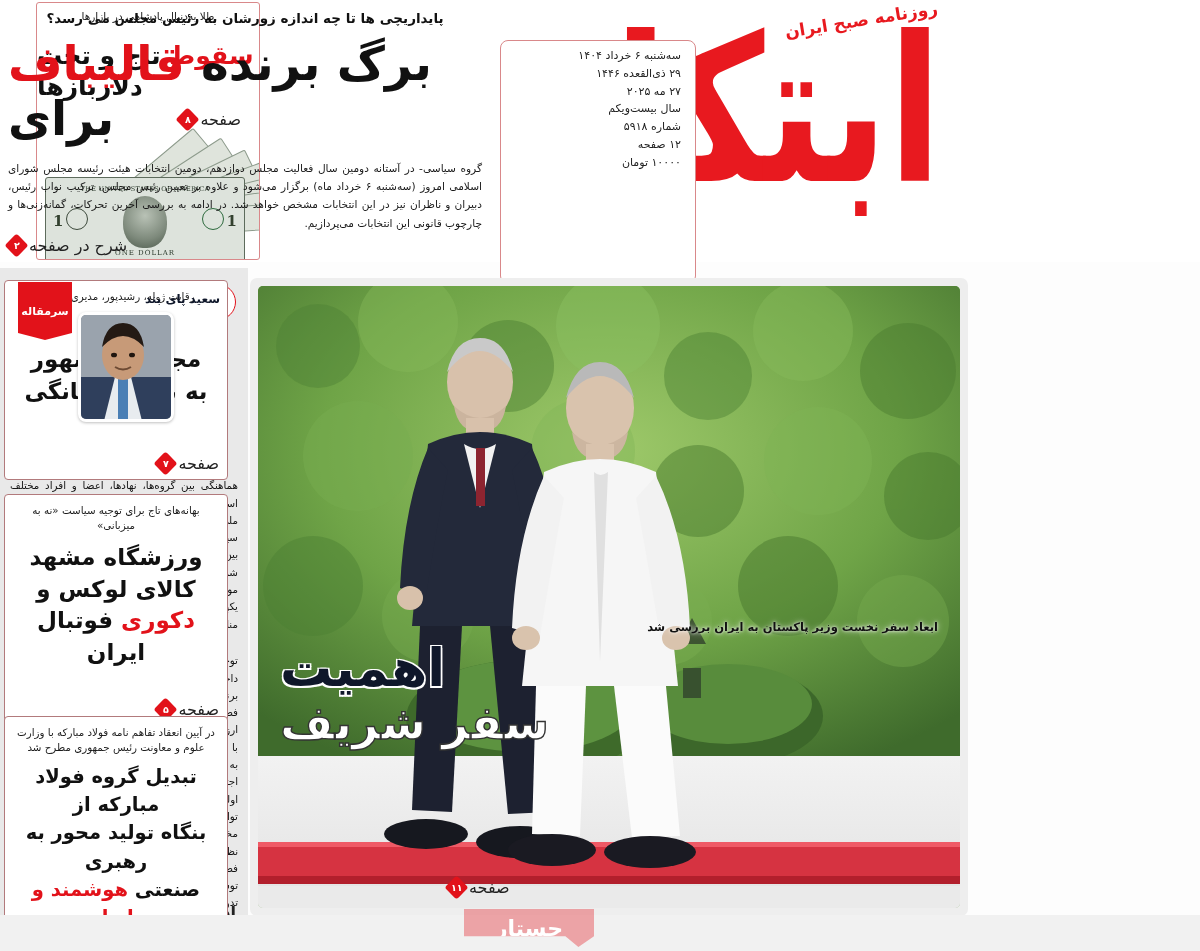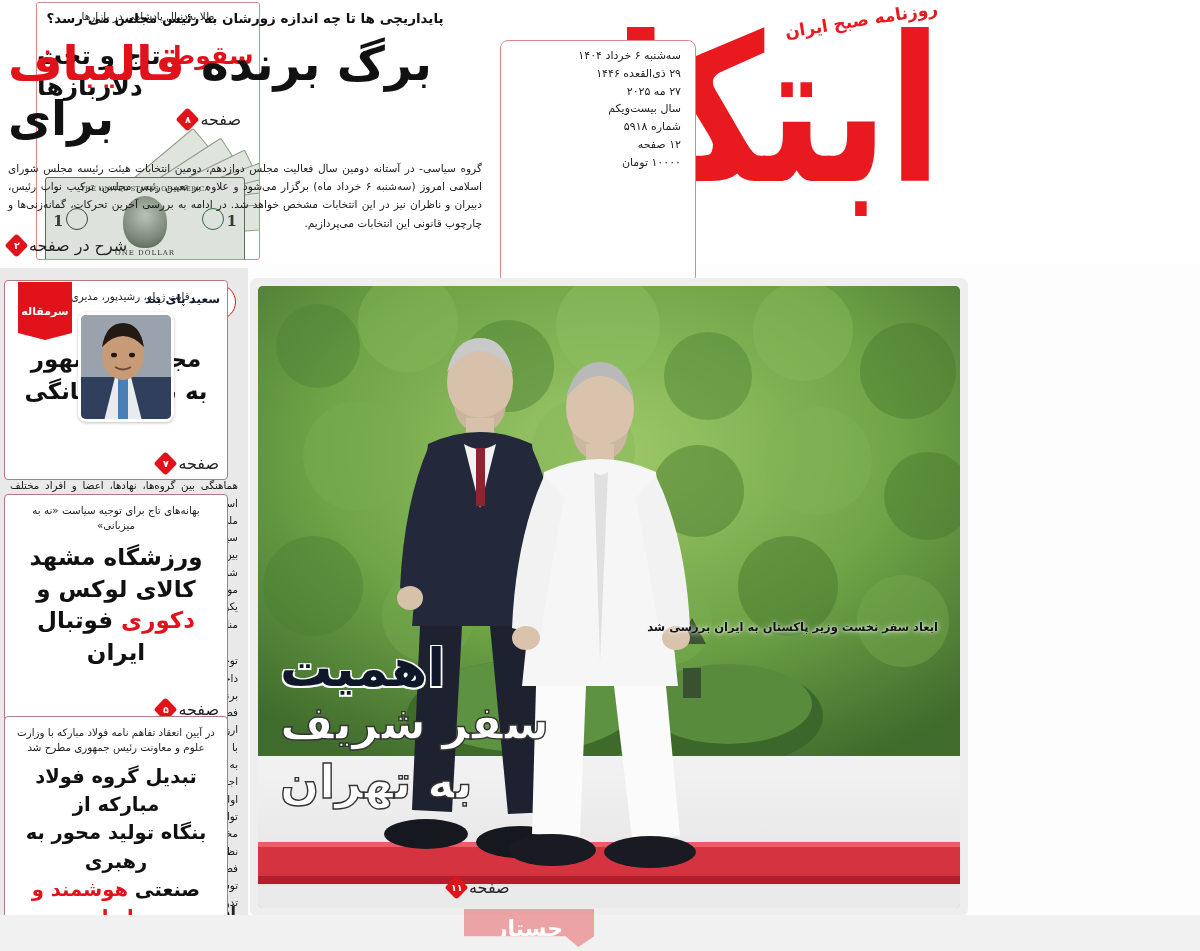--- a/index.html
+++ b/index.html
@@ -655,21 +655,20 @@
           <path d="M356 400 l52 0 l14 150 l-48 2 z" fill="#fbfbfb"></path>
           <ellipse cx="294" cy="564" rx="44" ry="16" fill="#1a1a22"></ellipse>
           <ellipse cx="392" cy="566" rx="46" ry="16" fill="#1a1a22"></ellipse>
         </g>
       </svg>
 
       <div class="ph-kicker">ابعاد سفر نخست وزیر پاکستان به ایران بررسی شد</div>
       <div class="ph-red">اهمیت</div>
       <div class="ph-white">
         <span>سفر شریف</span><br>
-        <span>به تهران</span>
       </div>
       <div class="ph-badge">
         <span class="pbadge">
           <span class="lbl">صفحه</span>
           <span class="dia">
               <span>۱۱</span>
             </span>
         </span>
       </div>
     </div>

